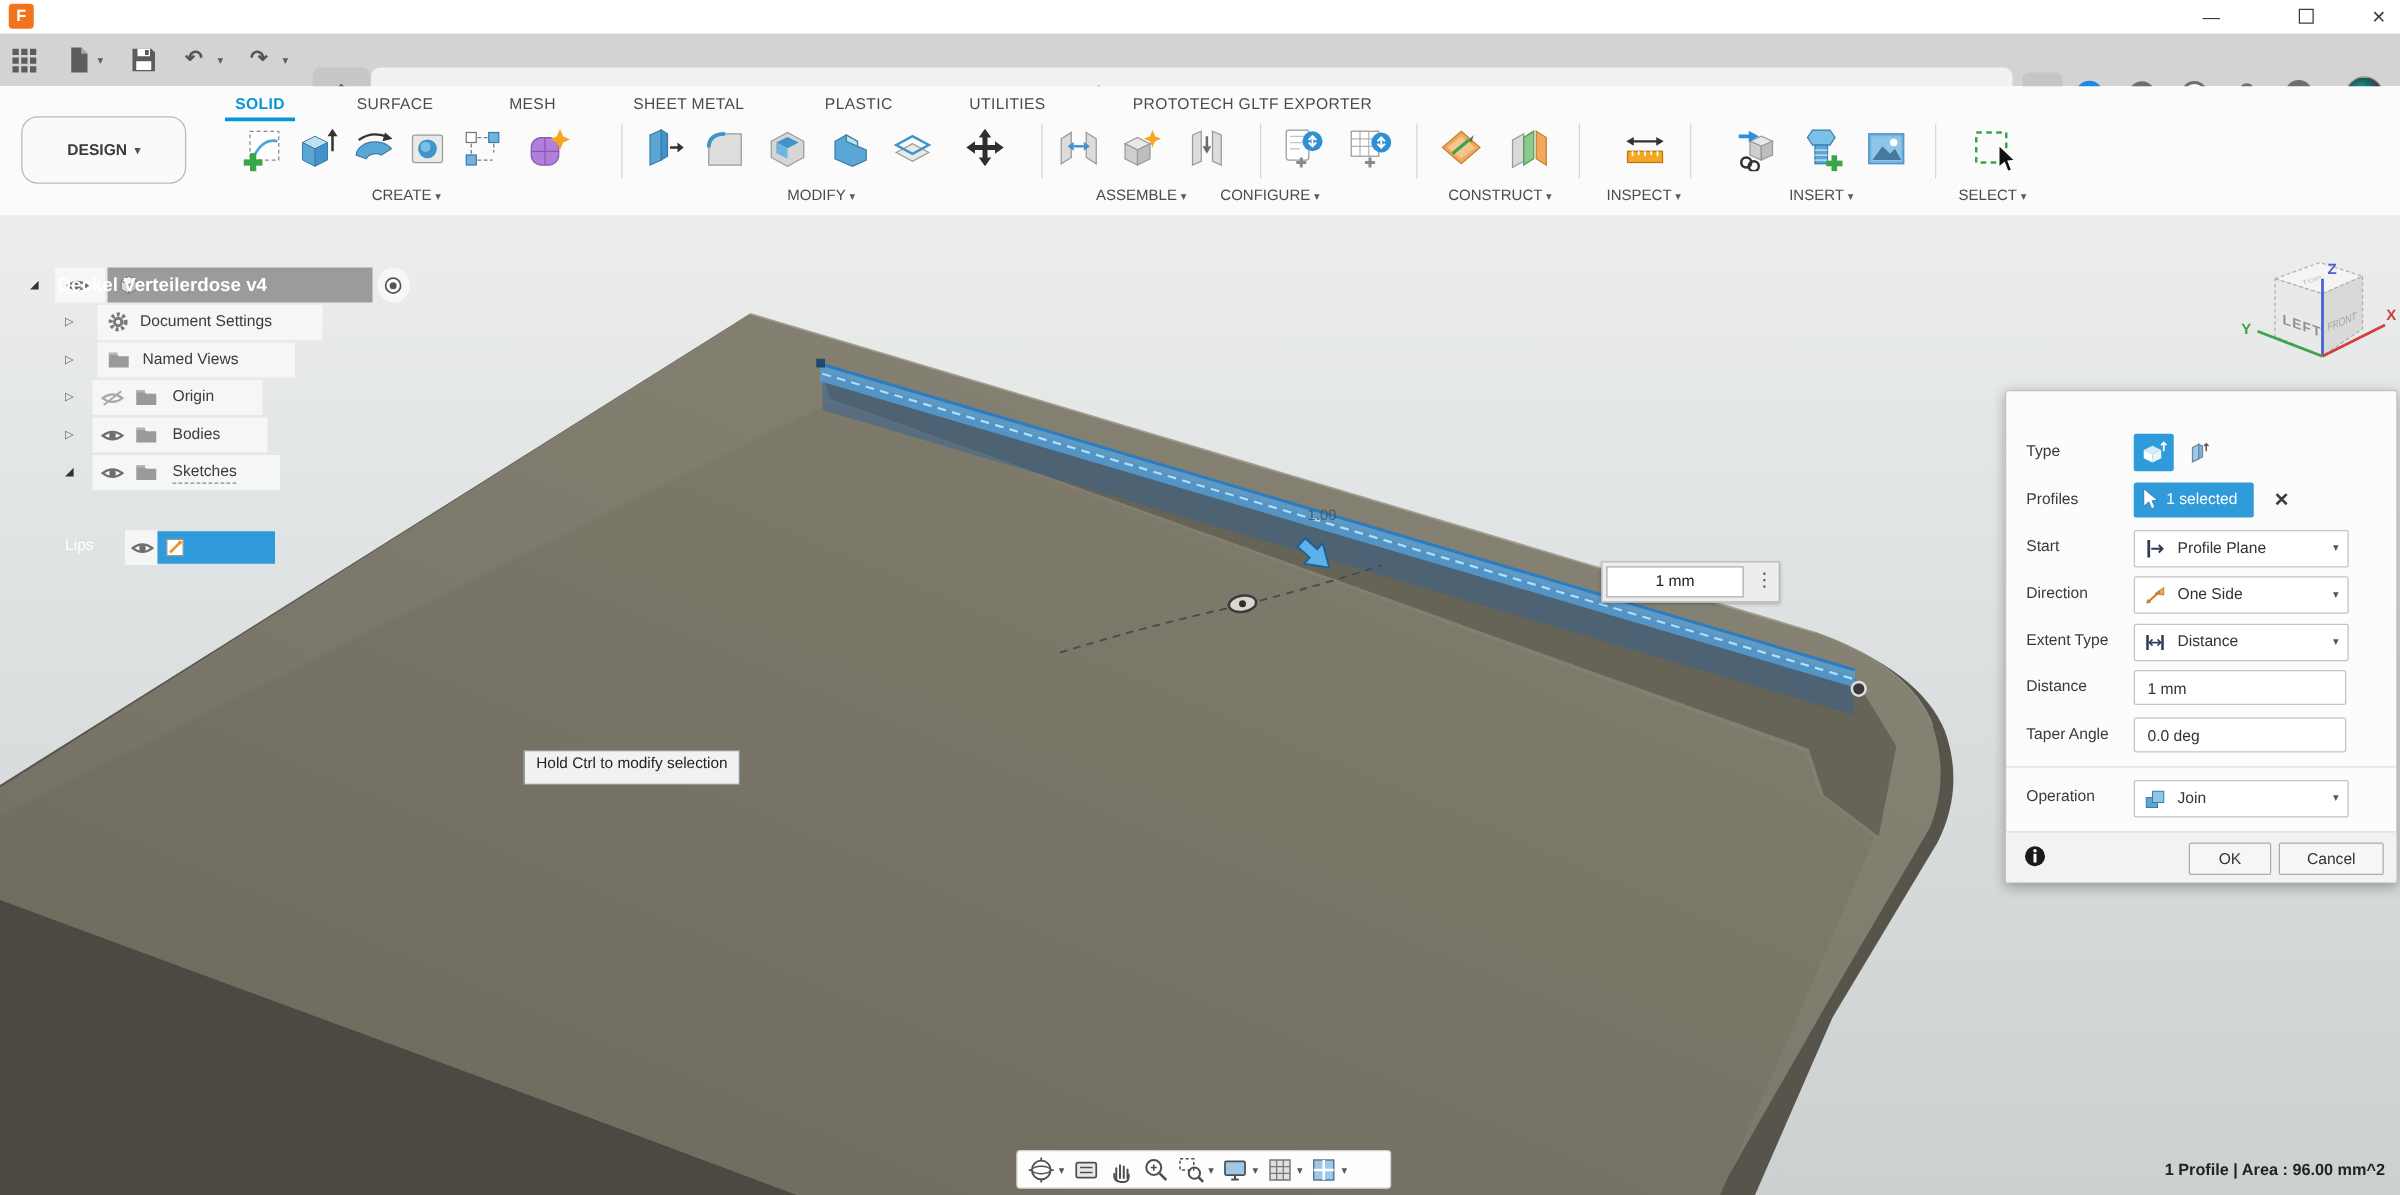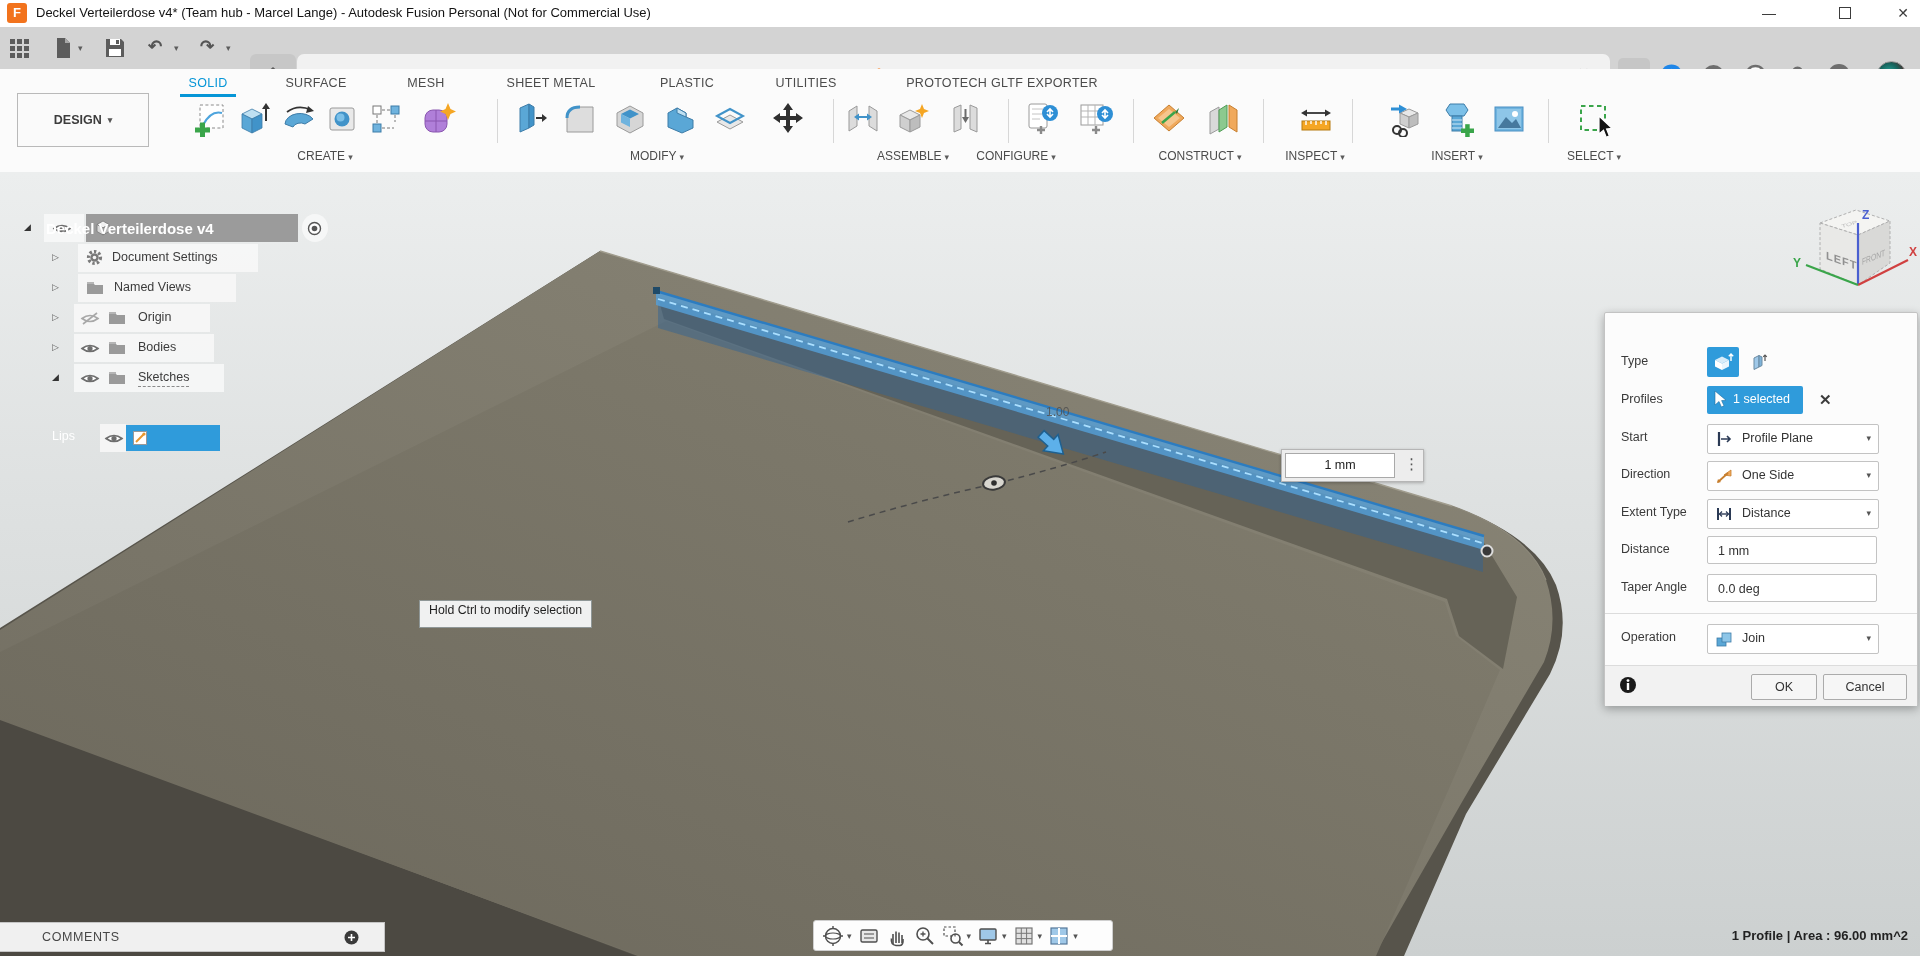--- a/index.html
+++ b/index.html
@@ -26,23 +26,23 @@
                text-align:center;line-height:34px;font-size:18px;color:#3f3f3f}
   .rt-icon{position:absolute;top:37px;width:23px;height:23px}
   #avatar{position:absolute;left:1876px;top:34px;width:29px;height:29px;border-radius:50%;
           background:radial-gradient(circle at 42% 38%, #2aa79b 0%, #16655e 38%, #5a2020 72%, #240d0d 100%);
           border:1px solid #9a9a9a}
   #help-btn{position:absolute;left:1828px;top:37px;width:22px;height:22px;border-radius:50%;background:#6e6e6e;
             color:#fff;font-weight:bold;font-size:13px;text-align:center;line-height:22px}
   
   #ribbon{position:absolute;left:0;top:69px;width:1920px;height:103px;background:#fbfbfb;border-bottom:1px solid #d8d8d8}
   .rtab{position:absolute;top:7px;transform:translateX(-50%);font-size:12.5px;color:#4b4b4b;letter-spacing:.3px;white-space:nowrap;cursor:pointer}
-  .rtab.active{color:#0696d7;font-weight:normal}
+  .rtab.active{color:#0696d7;font-weight:bold}
   #tab-underline{position:absolute;left:180px;top:25px;width:56px;height:3px;background:#0696d7}
-  #design-btn{position:absolute;left:17px;top:24px;width:130px;height:52px;border:1px solid #b9b9b9;border-radius:0;background:#fafafa;
+  #design-btn{position:absolute;left:17px;top:24px;width:130px;height:52px;border:1px solid #b9b9b9;border-radius:13px;background:#fafafa;
               display:flex;align-items:center;justify-content:center;gap:6px;font-size:12.5px;font-weight:bold;color:#3c3c3c}
   .ric{position:absolute;top:32px;width:36px;height:36px;cursor:pointer}
   .vdiv{position:absolute;top:30px;width:1px;height:44px;background:#d7d7d7}
   .grp{position:absolute;top:80px;transform:translateX(-50%);font-size:12px;color:#4b4b4b;white-space:nowrap;cursor:pointer}
   .grp .c{font-size:9px;color:#5c5c5c;margin-left:3px}
   
   #viewport{position:absolute;left:0;top:172px;width:1920px;height:784px;
             background:linear-gradient(180deg,#eceeee 0%,#dde0e0 45%,#ccd0d0 100%)}
   #tooltip{position:absolute;left:419px;top:600px;height:22px;padding:2px 9px;background:#f0f1f1;border:1px solid #8f9797;
            font-size:12.3px;color:#1f1f1f;white-space:nowrap;z-index:4}
@@ -90,21 +90,20 @@
   #sel-status{position:absolute;right:12px;top:928px;font-size:13px;font-weight:bold;color:#222;z-index:5}
   #mouse-cursor{z-index:9}
 </style>
 </head>
 <body>
 
 <div id="root">
 
   <div id="titlebar">
     <div id="fusion-logo">F</div>
-    <div id="app-title">Deckel Verteilerdose v4* (Team hub - Marcel Lange) - Autodesk Fusion Personal (Not for Commercial Use)</div>
     <div class="winbtn" style="left:1756px">—</div>
     <div class="winbtn" style="left:1832px"><span class="maxbox"></span></div>
     <div class="winbtn" style="left:1890px">✕</div>
   </div>
 
   <div id="tabbar">
     <svg class="tb-icon" style="left:8px" viewBox="0 0 22 22">
       <g fill="#5c5c5c">
           <rect x="2" y="2" width="5" height="5"></rect>
           <rect x="9" y="2" width="5" height="5"></rect>
@@ -589,27 +588,20 @@
       <svg style="position:absolute;left:14px;top:10px;width:18px;height:18px" viewBox="0 0 18 18">
         <circle cx="9" cy="9" r="8" fill="#1a1a1a"></circle>
           <circle cx="9" cy="4.6" r="1.4" fill="#fff"></circle>
           <rect x="7.8" y="7" width="2.4" height="7" fill="#fff"></rect>
       </svg>
       <div class="ef-btn" style="left:146px;width:64px">OK</div>
       <div class="ef-btn" style="left:218px;width:82px">Cancel</div>
     </div>
   </div>
 
-  <div id="comments-bar">
-    <span id="comments-label">COMMENTS</span>
-    <svg style="position:absolute;left:344px;top:7px;width:15px;height:15px" viewBox="0 0 15 15">
-      <circle cx="7.5" cy="7.5" r="7" fill="#3a3a3a"></circle>
-        <path d="M4,7.5 h7 M7.5,4 v7" stroke="#fff" stroke-width="1.6"></path>
-    </svg>
-  </div>
 
   <div id="nav-toolbar">
     <svg width="22" height="22" viewBox="0 0 22 22">
       <circle cx="11" cy="11" r="7.5" fill="none" stroke="#4f4f4f" stroke-width="1.5"></circle>
       <ellipse cx="11" cy="11" rx="7.5" ry="3" fill="none" stroke="#4f4f4f" stroke-width="1.2"></ellipse>
       <path d="M11,3.5 V1 M11,21 v-2.5 M1,11 h2.5 M18.5,11 H21" stroke="#4f4f4f" stroke-width="1.4"></path>
     </svg>
     <span class="nav-c">▾</span>
     <svg width="22" height="22" viewBox="0 0 22 22">
       <rect x="3" y="5" width="16" height="12" rx="1.5" fill="#e8e8e8" stroke="#4f4f4f" stroke-width="1.4"></rect>

